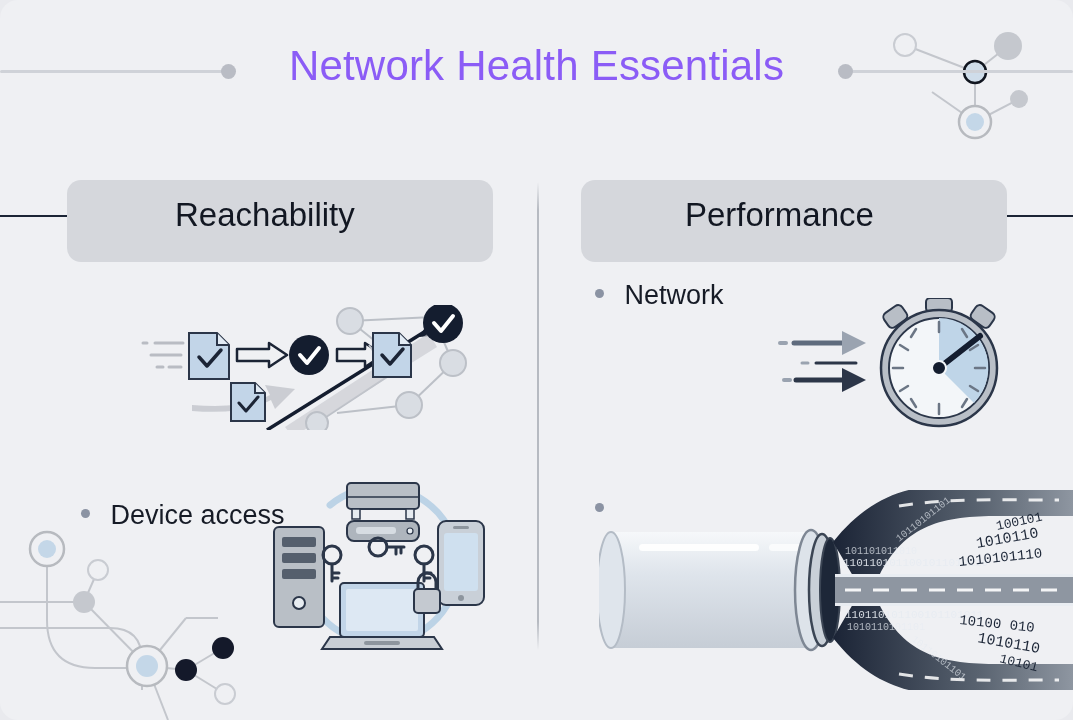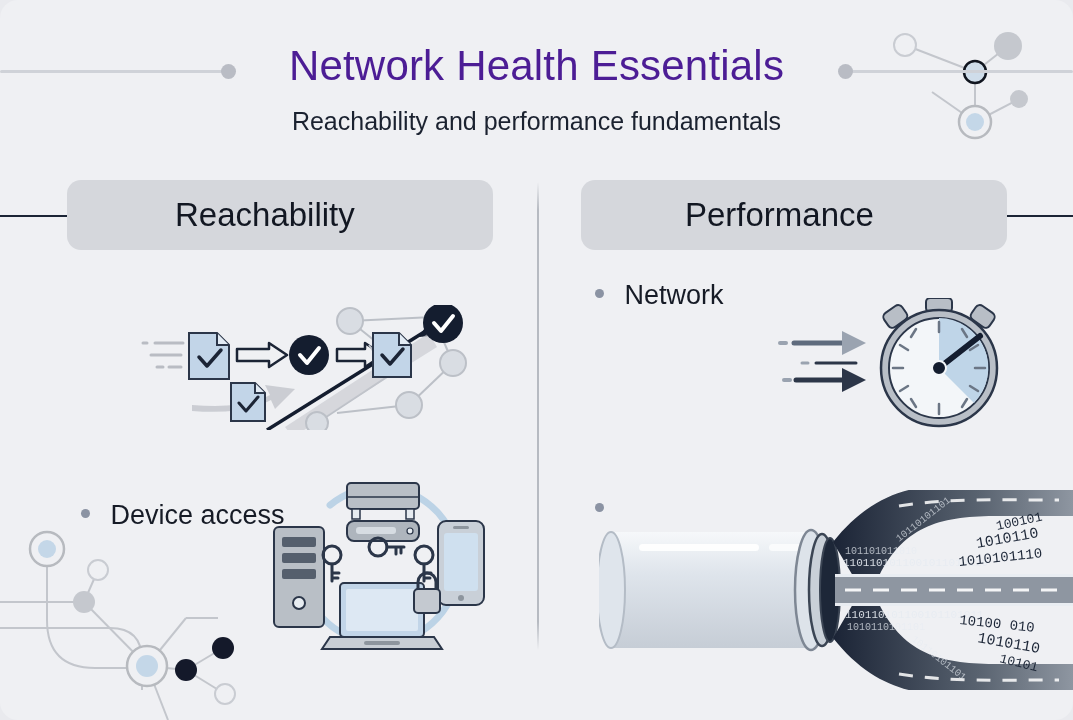--- a/index.html
+++ b/index.html
@@ -14,21 +14,21 @@
     border-radius:18px;
     overflow:hidden;
   }
   
   .bg-deco{position:absolute;left:0;top:0;width:1073px;height:720px;pointer-events:none;}
 
   
   .title{
     position:absolute;left:0;top:42px;width:1073px;
     text-align:center;
-    font-size:42px;font-weight:400;color:#4c1d95;
+    font-size:42px;font-weight:400;color:#8b5cf6;
     letter-spacing:.2px;
     white-space:nowrap;
   }
   .subtitle{
     position:absolute;left:0;top:107px;width:1073px;
     text-align:center;
     font-size:25px;font-weight:400;color:#1b2230;
     white-space:nowrap;
   }
   .title-rule{position:absolute;height:3px;background:#cfd2d8;border-radius:2px;top:70px;}
@@ -46,21 +46,21 @@
   .col.left{left:67px;}
   .col.right{left:581px;}
 
   .divider{
     position:absolute;left:537px;top:182px;width:2px;height:468px;
     background:linear-gradient(to bottom,rgba(170,174,182,0) 0%,#b6bac1 6%,#b6bac1 94%,rgba(170,174,182,0) 100%);
     border-radius:2px;
   }
 
   .pill{
-    position:absolute;top:0;left:0;width:426px;height:70px;
+    position:absolute;top:0;left:0;width:426px;height:82px;
     background:#d5d7dc;border-radius:14px;
   }
   .pill.right{width:426px;}
   .pill-label{
     position:absolute;top:0;height:70px;line-height:70px;
     font-size:33px;color:#121722;white-space:nowrap;
   }
   .pill-label.l{left:108px;}
   .pill-label.r{left:104px;}
 
@@ -129,21 +129,20 @@
     <circle cx="223" cy="648" r="11" fill="#14192a"></circle>
     <circle cx="225" cy="694" r="10" fill="#eff0f3" stroke="#c9ccd2" stroke-width="2"></circle>
   </svg>
 
   <div class="title-rule left"></div>
   <div class="title-dot left"></div>
   <div class="title-rule right"></div>
   <div class="title-dot right"></div>
 
   <div class="title">Network Health Essentials</div>
-  <div class="subtitle">Reachability and performance fundamentals</div>
 
   <div class="divider"></div>
 
   <div class="col left">
 
     <div class="connector-line" style="left:-67px;width:138px;"></div>
     <div class="connector-dot" style="left:65px;"></div>
 
     <div class="pill">
       <div class="pill-label l">Reachability</div>

